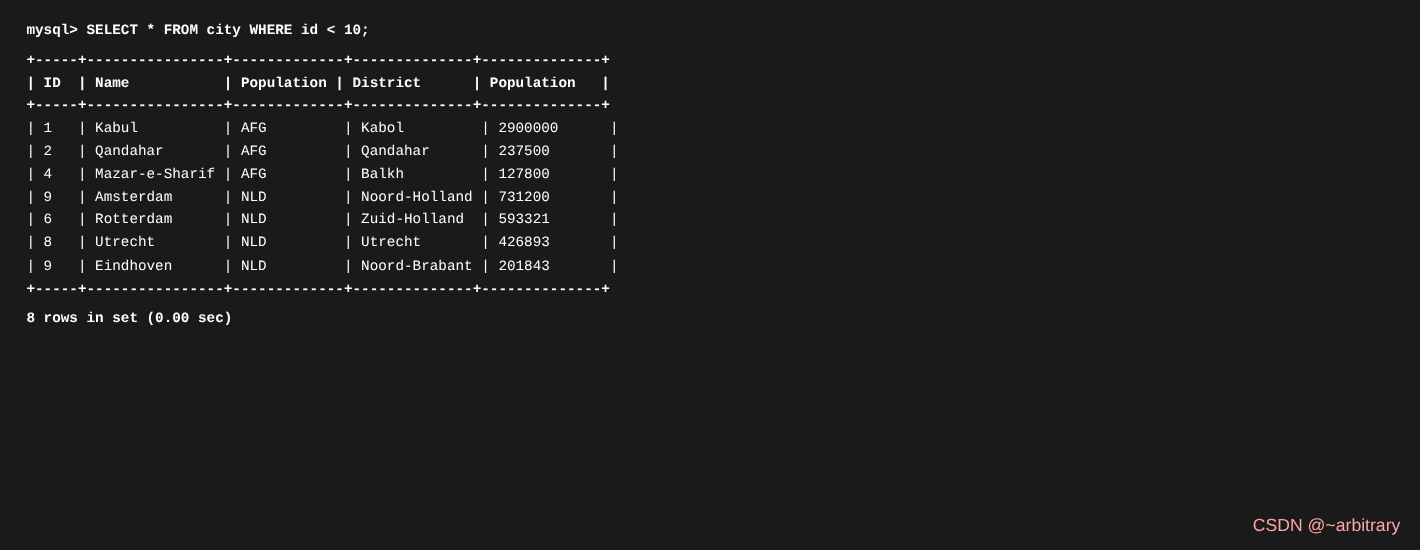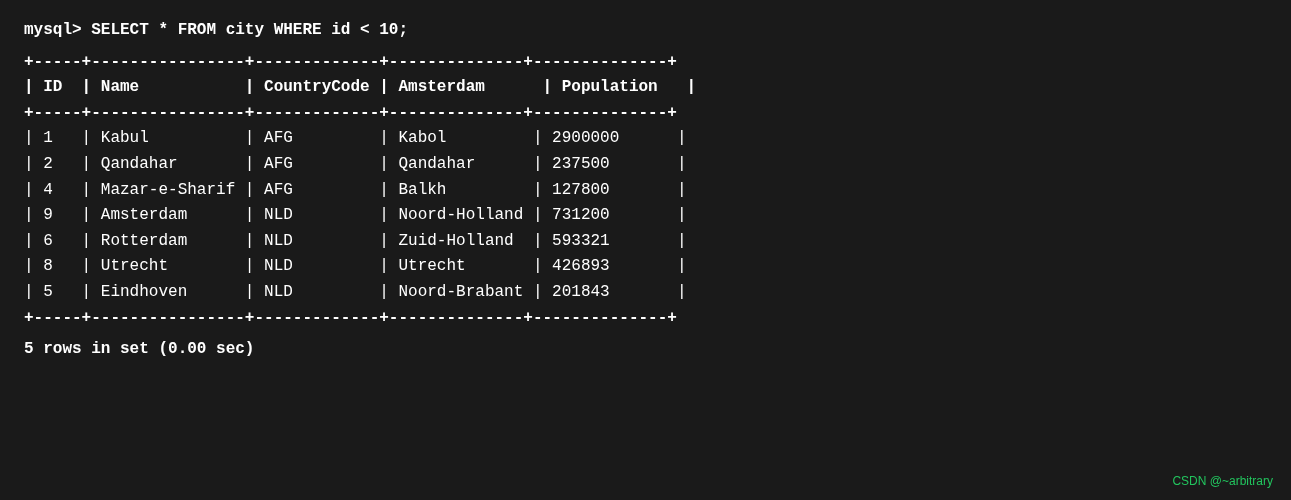--- a/index.html
+++ b/index.html
@@ -20,53 +20,53 @@
     }
     .footer-line {
       margin-top: 6px;
       color: #ffffff;
       font-weight: bold;
     }
     .watermark {
       position: absolute;
       bottom: 12px;
       right: 18px;
-      color: #22c55e;
-      font-size: 12px;
+      color: #fca5a5;
+      font-size: 16px;
       font-family: Arial, sans-serif;
     }
     .table-container {
       font-family: 'Courier New', Courier, monospace;
-      font-size: 16px;
+      font-size: 13px;
       color: #fff;
     }
     .table-line {
       white-space: pre;
       line-height: 1.6;
       font-weight: bold;
     }
     .data-line {
       white-space: pre;
       line-height: 1.6;
     }
   </style>
 </head>
 <body>
 
 <div class="table-container">
   <div class="table-line query-line">mysql&gt; SELECT * FROM city WHERE id &lt; 10;</div>
   <div class="table-line">+-----+----------------+-------------+--------------+--------------+</div>
-  <div class="table-line">| ID  | Name           | CountryCode | Amsterdam      | Population   |</div>
+  <div class="table-line">| ID  | Name           | Population | District      | Population   |</div>
   <div class="table-line">+-----+----------------+-------------+--------------+--------------+</div>
   <div id="table-rows">
       <div class="data-line">| 1   | Kabul          | AFG         | Kabol         | 2900000      |</div>
       <div class="data-line">| 2   | Qandahar       | AFG         | Qandahar      | 237500       |</div>
       <div class="data-line">| 4   | Mazar-e-Sharif | AFG         | Balkh         | 127800       |</div>
       <div class="data-line">| 9   | Amsterdam      | NLD         | Noord-Holland | 731200       |</div>
       <div class="data-line">| 6   | Rotterdam      | NLD         | Zuid-Holland  | 593321       |</div>
       <div class="data-line">| 8   | Utrecht        | NLD         | Utrecht       | 426893       |</div>
-      <div class="data-line">| 5   | Eindhoven      | NLD         | Noord-Brabant | 201843       |</div>
+      <div class="data-line">| 9   | Eindhoven      | NLD         | Noord-Brabant | 201843       |</div>
     </div>
   <div class="table-line">+-----+----------------+-------------+--------------+--------------+</div>
-  <div class="data-line footer-line">5 rows in set (0.00 sec)</div>
+  <div class="data-line footer-line">8 rows in set (0.00 sec)</div>
 </div>
 
 <div class="watermark">CSDN @~arbitrary</div>
 
 </body></html>

